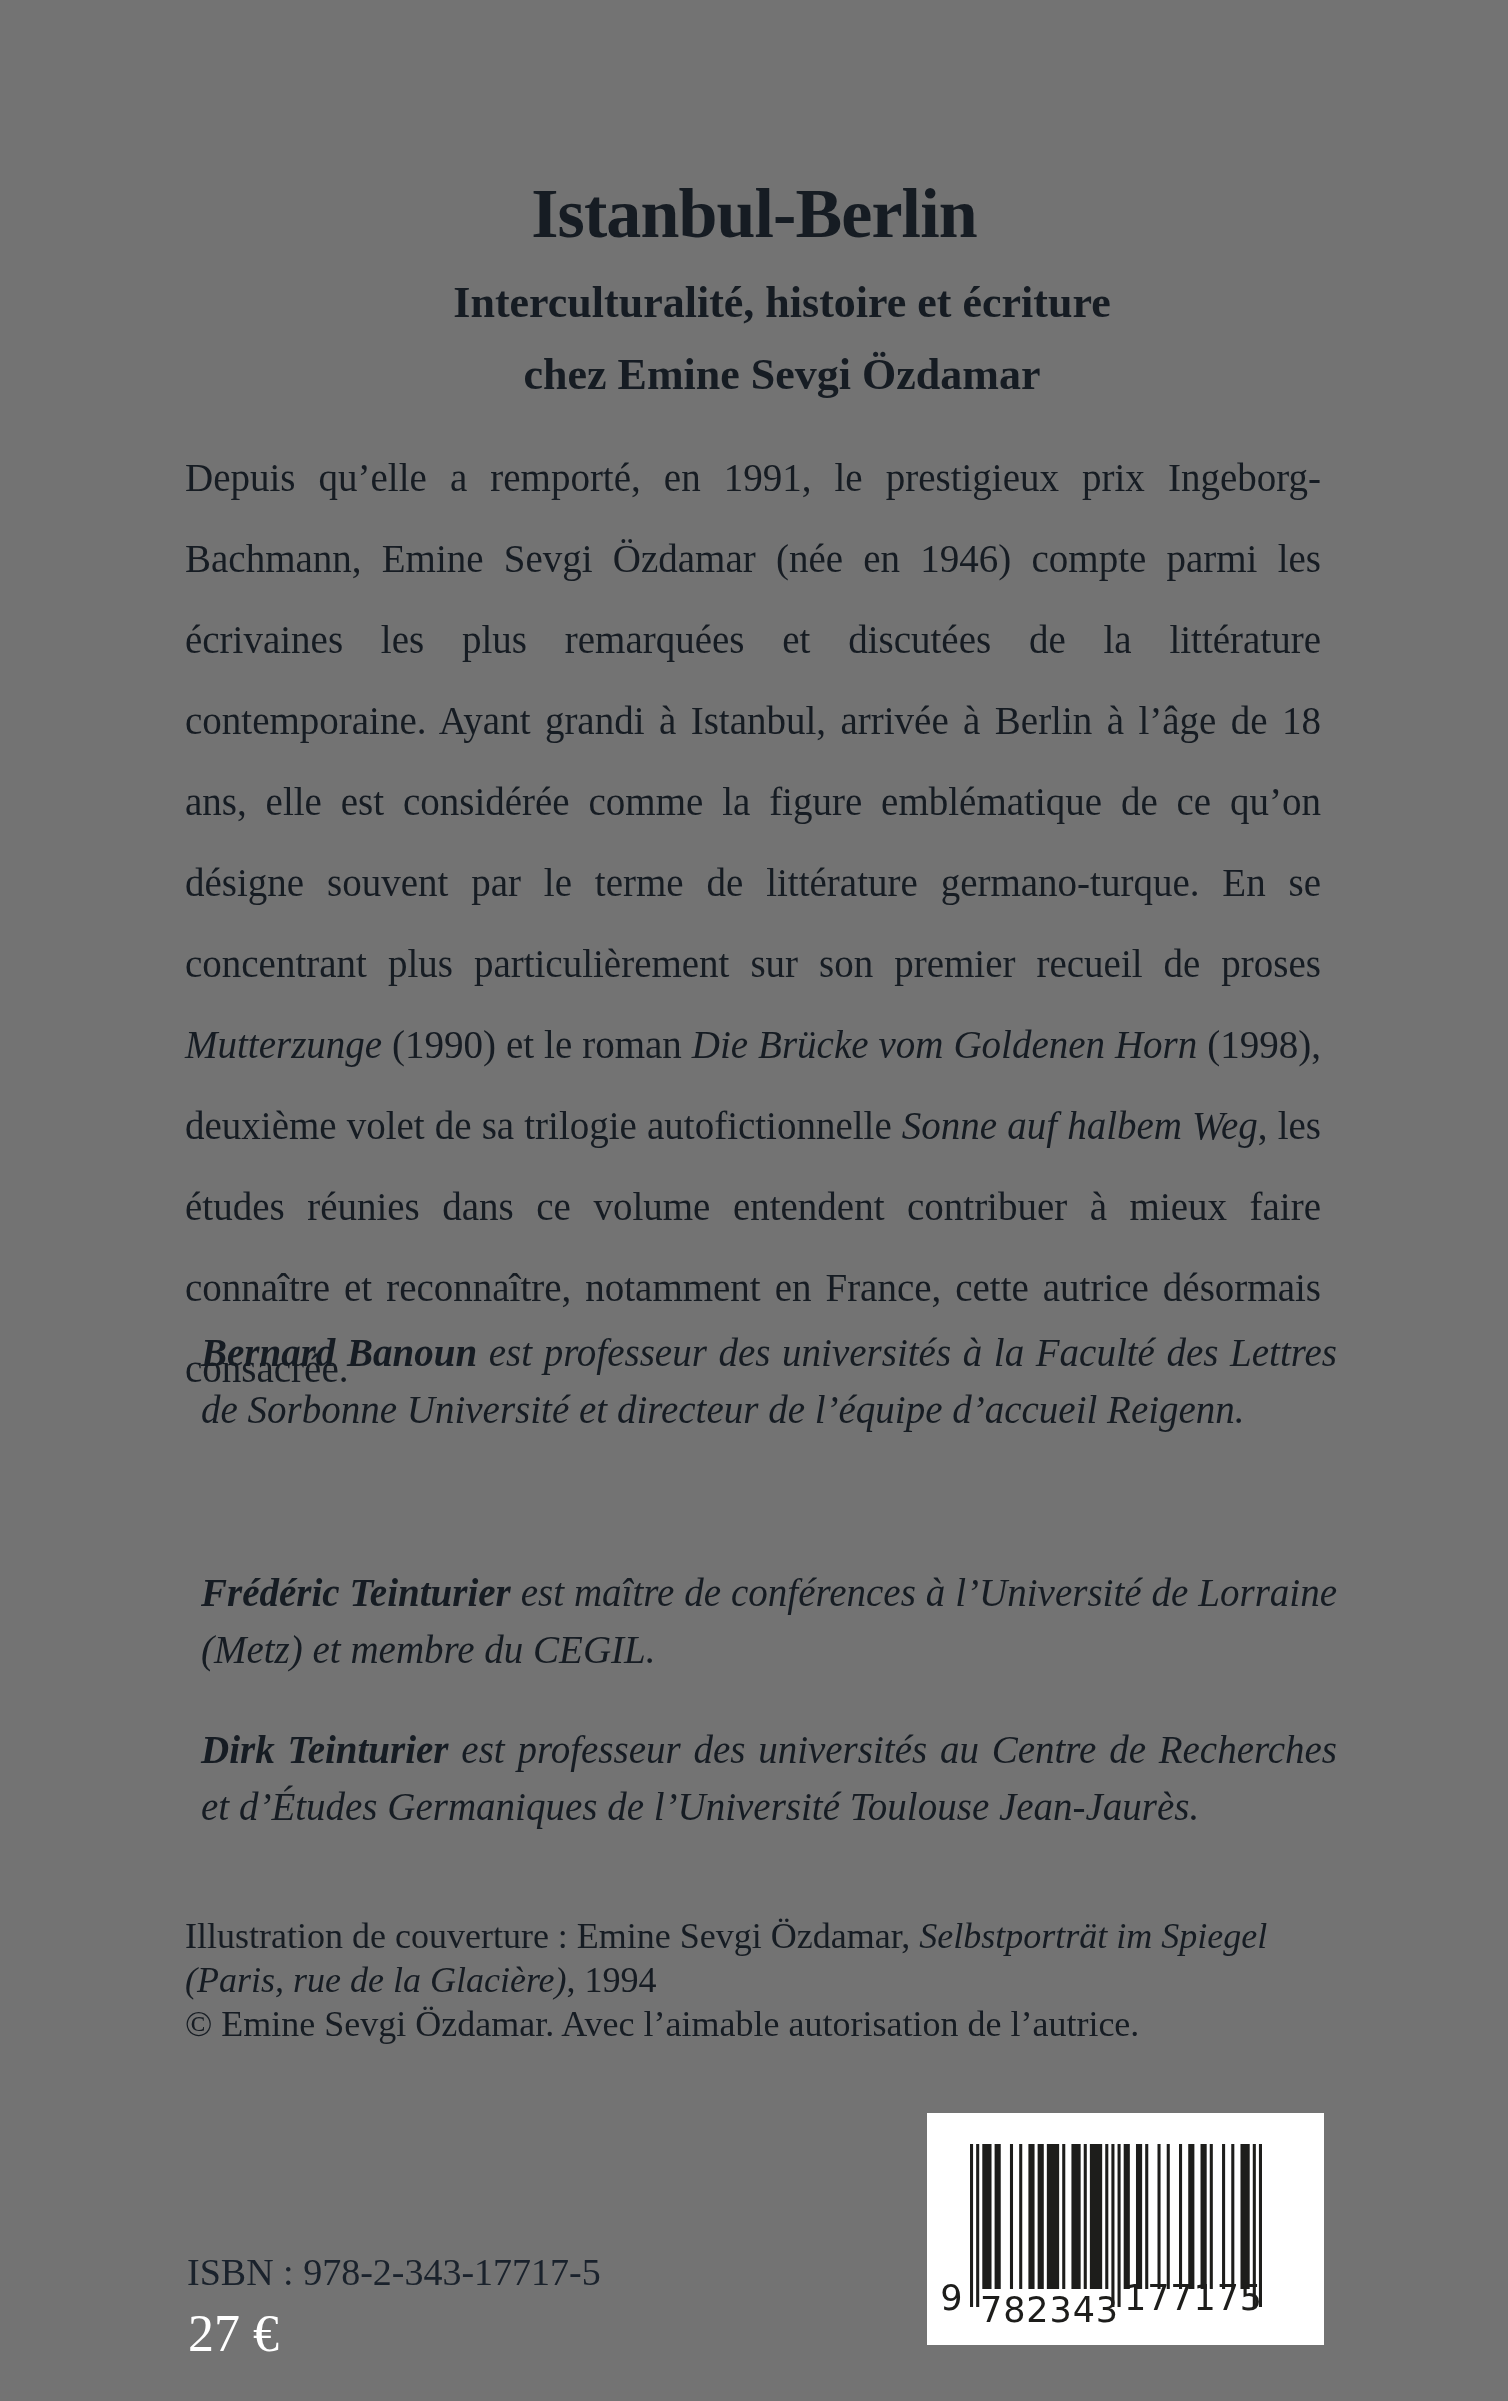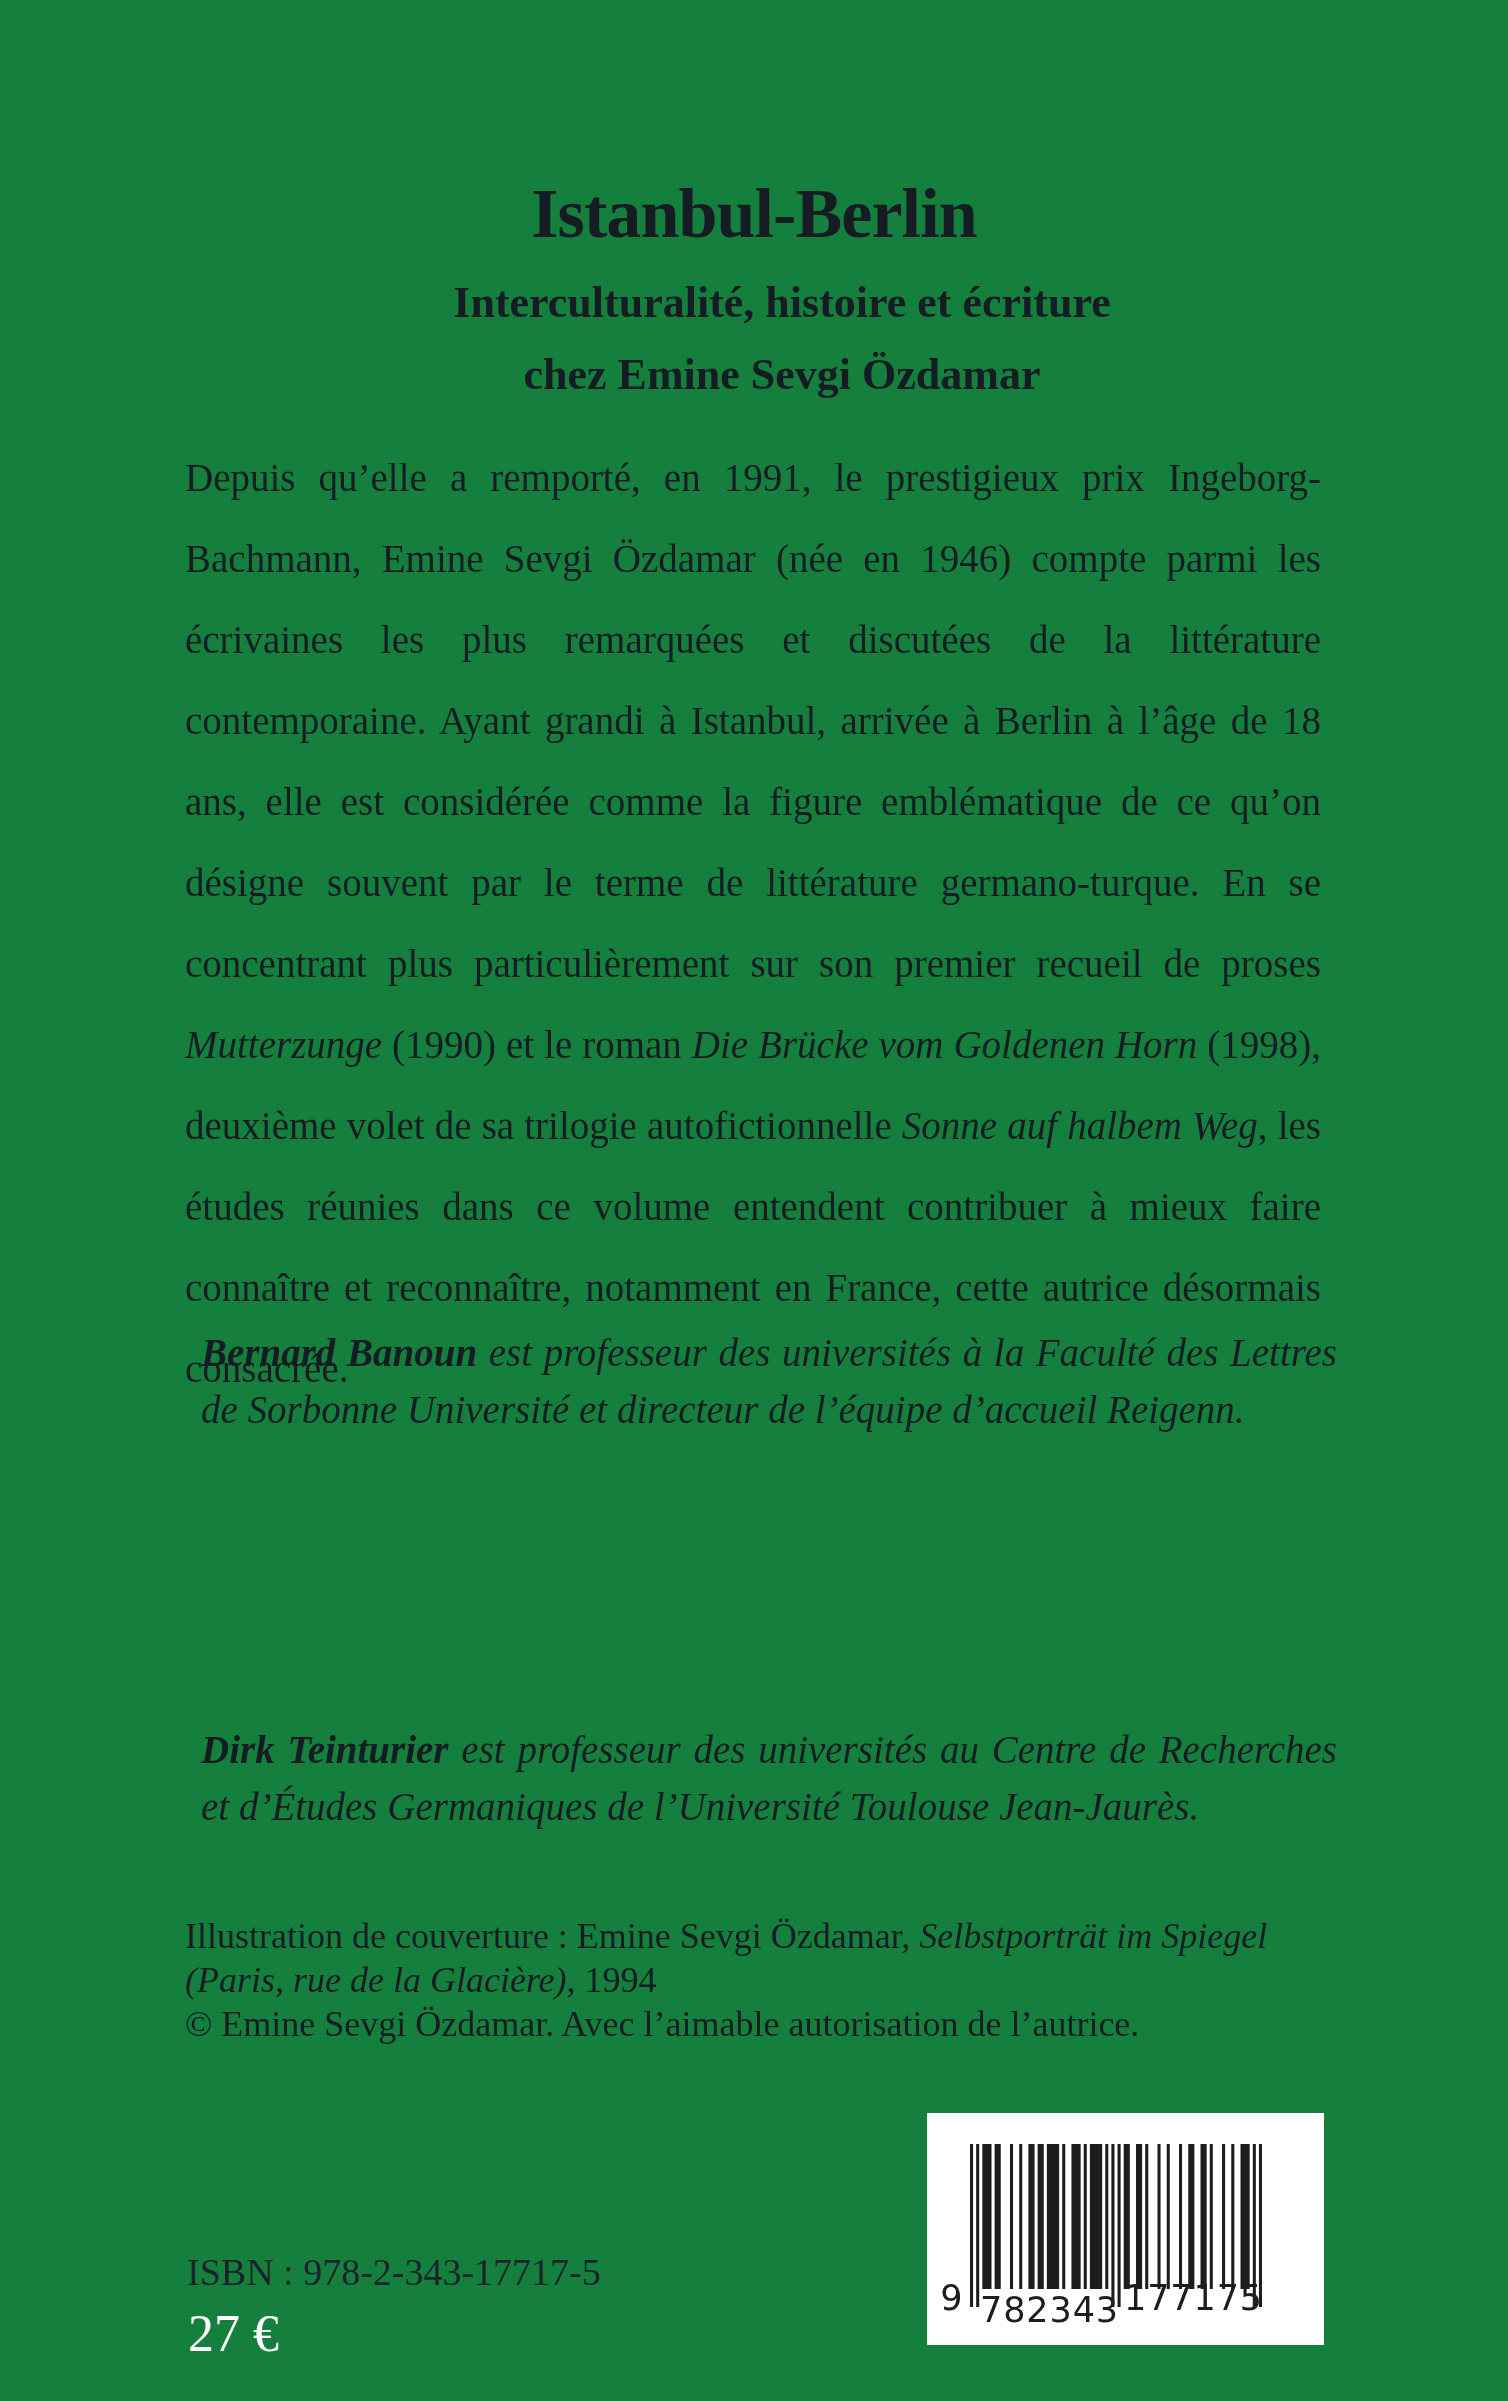--- a/index.html
+++ b/index.html
@@ -1,19 +1,19 @@
 <!DOCTYPE html>
 <html style="font-size:15px"><head>
 <meta charset="utf-8">
 <style>
   html,body{margin:0;padding:0;}
   .page{
     position:relative;
     width:1508px;height:2402px;
-    background:#15803d;
+    background:#737373;
     font-family:"Liberation Serif","DejaVu Serif",serif;
     color:#161c23;
     overflow:hidden;
   }
   .title{
     position:absolute;top:132px;left:0;width:100%;
     text-align:center;font-weight:bold;font-size:70px;line-height:1;
     letter-spacing:-0.9px;
   }
   .subtitle{
@@ -75,20 +75,21 @@
 
   <div class="subtitle">
     <div>Interculturalité, histoire et écriture</div>
     <div>chez Emine Sevgi Özdamar</div>
   </div>
 
   <p class="blurb"><span>Depuis qu’elle a remporté, en 1991, le prestigieux prix Ingeborg-Bachmann, Emine Sevgi Özdamar (née en 1946) compte parmi les écrivaines les plus remarquées et discutées de la littérature contemporaine. Ayant grandi à Istanbul, arrivée à Berlin à l’âge de 18 ans, elle est considérée comme la figure emblématique de ce qu’on désigne souvent par le terme de littérature germano-turque. En se concentrant plus particulièrement sur son premier recueil de proses </span><span class="it">Mutterzunge</span><span> (1990) et le roman </span><span class="it">Die Brücke vom Goldenen Horn</span><span> (1998), deuxième volet de sa trilogie autofictionnelle </span><span class="it">Sonne auf halbem Weg</span><span>, les études réunies dans ce volume entendent contribuer à mieux faire connaître et reconnaître, notamment en France, cette autrice désormais consacrée.</span></p>
 
   <p class="bio bio-1"><span class="name">Bernard Banoun</span><span> est professeur des universités à la Faculté des Lettres de Sorbonne Université et directeur de l’équipe d’accueil Reigenn.</span></p>
 
+  <p class="bio bio-2"><span class="name">Frédéric Teinturier</span><span> est maître de conférences à l’Université de Lorraine (Metz) et membre du CEGIL.</span></p>
 
   <p class="bio bio-3"><span class="name">Dirk Teinturier</span><span> est professeur des universités au Centre de Recherches et d’Études Germaniques de l’Université Toulouse Jean-Jaurès.</span></p>
 
   <div class="credits">
     <span>Illustration de couverture : Emine Sevgi Özdamar, </span><span class="it">Selbstporträt im Spiegel</span><br>
     <span class="it">(Paris, rue de la Glacière)</span><span>, 1994</span><br>
     <span>© Emine Sevgi Özdamar. Avec l’aimable autorisation de l’autrice.</span>
   </div>
 
   <div class="isbn">ISBN : 978-2-343-17717-5</div>

